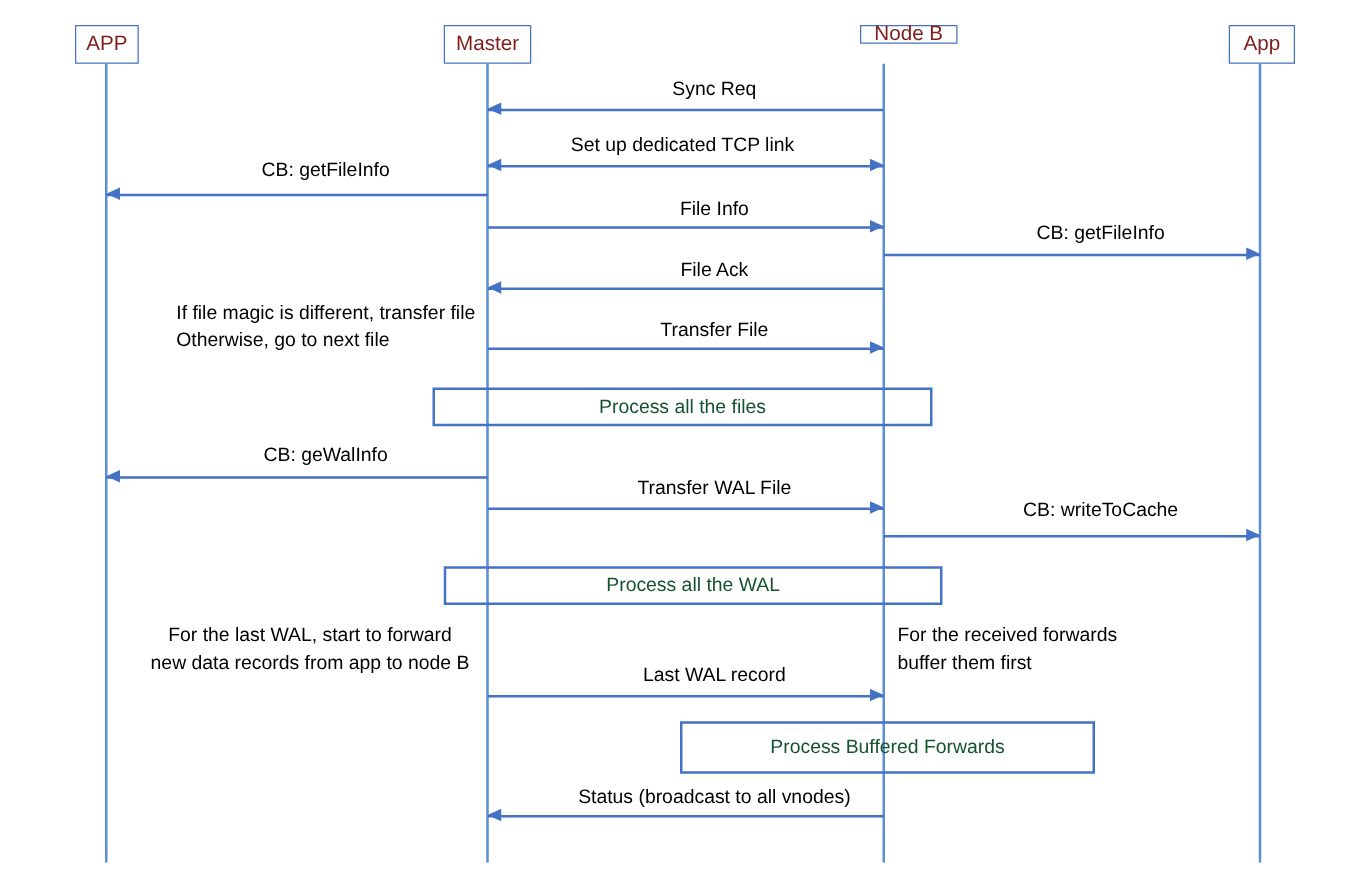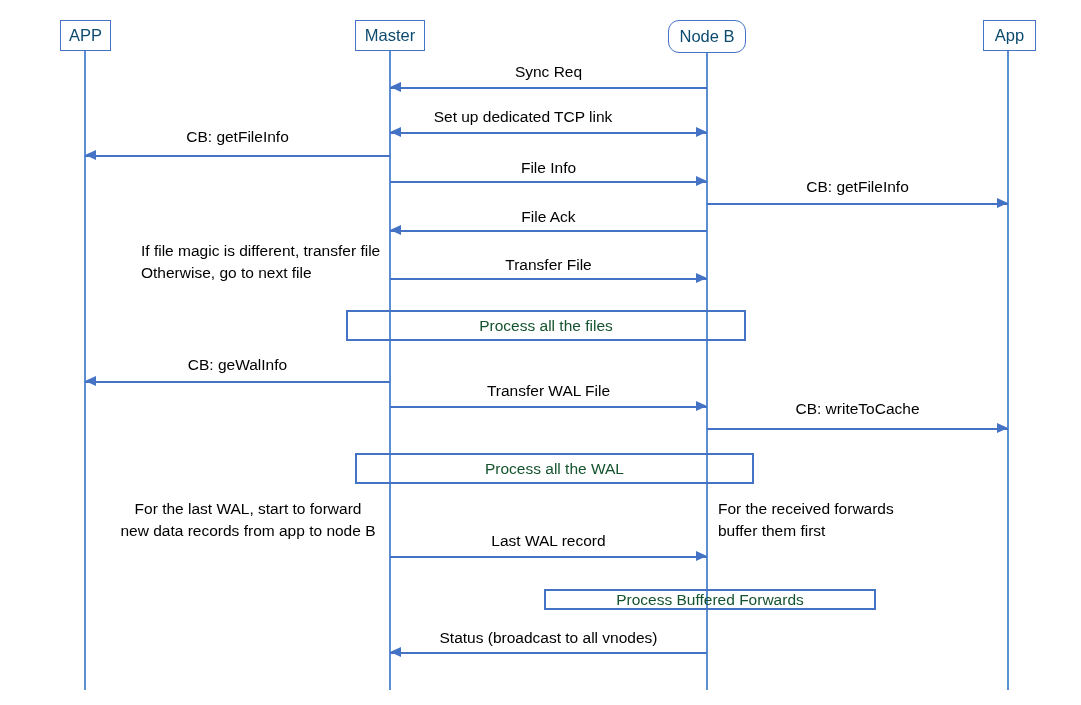--- a/index.html
+++ b/index.html
@@ -22,21 +22,21 @@
   .actor-box {
     position: absolute;
     box-sizing: border-box;
     border: 1.5px solid #4472C4;
     background: #ffffff;
     display: flex;
     align-items: center;
     justify-content: center;
     font-size: 16.5px;
     line-height: 1;
-    color: #0c4a6e;
+    color: #7f1d1d;
     white-space: nowrap;
   }
   
   .lifeline {
     position: absolute;
     width: 2px;
     background: #5B8FD4;
   }
   
   .process-box {
@@ -77,20 +77,21 @@
   }
   
   .msg-label {
     position: absolute;
     font-size: 15.5px;
     line-height: 1.35;
     color: #000;
     text-align: center;
     white-space: nowrap;
     z-index: 6;
+    padding-left: 23px;
   }
   
   .note {
     position: absolute;
     font-size: 15.5px;
     line-height: 1.45;
     color: #000;
     text-align: left;
     white-space: pre-line;
     z-index: 6;
@@ -144,31 +145,31 @@
       <div class="arrowhead right" style="left: 696px; top: 551.3px;"></div>
       <div class="msg-label" style="left: 390px; width: 317px; top: 531px;">Last WAL record</div>
       <div class="msg" style="left: 390px; top: 652px; width: 317px; background: rgb(68, 114, 196);"></div>
       <div class="arrowhead left" style="left: 390px; top: 647.3px;"></div>
       <div class="msg-label" style="left: 390px; width: 317px; top: 628px;">Status (broadcast to all vnodes)</div>
     </div>
 
   <div id="process-boxes-layer">
       <div class="process-box" style="left: 346px; top: 310px; width: 400px; height: 31px; border-color: rgb(68, 114, 196);">Process all the files</div>
       <div class="process-box" style="left: 355px; top: 453px; width: 399px; height: 31px; border-color: rgb(68, 114, 196);">Process all the WAL</div>
-      <div class="process-box" style="left: 544px; top: 577px; width: 332px; height: 21px; border-color: rgb(68, 114, 196); margin-top: 12px;">Process Buffered Forwards</div>
+      <div class="process-box" style="left: 544px; top: 577px; width: 332px; height: 42px; border-color: rgb(68, 114, 196);">Process Buffered Forwards</div>
     </div>
 
   <div id="notes-layer">
       <div class="note" style="left: 112px; top: 240px; width: 270px; text-align: left; margin-left: 29px;">If file magic is different, transfer file
 Otherwise, go to next file</div>
       <div class="note" style="left: 108px; top: 498px; width: 280px; text-align: center;">For the last WAL, start to forward
 new data records from app to node B</div>
       <div class="note" style="left: 718px; top: 498px; width: 230px; text-align: left;">For the received forwards
 buffer them first</div>
     </div>
 
   <div id="actors-layer">
       <div class="actor-box" style="left: 60px; top: 20px; width: 51px; height: 31px; border-color: rgb(68, 114, 196);">APP</div>
       <div class="actor-box" style="left: 355px; top: 20px; width: 70px; height: 31px; border-color: rgb(68, 114, 196); text-align: center;">Master</div>
-      <div class="actor-box" style="left: 668px; top: 20px; width: 78px; height: 33px; border-color: rgb(68, 114, 196); border-radius: 11px;">Node B</div>
+      <div class="actor-box" style="left: 688px; top: 20px; width: 78px; height: 15px; border-color: rgb(68, 114, 196);">Node B</div>
       <div class="actor-box" style="left: 983px; top: 20px; width: 53px; height: 31px; border-color: rgb(68, 114, 196);">App</div>
     </div>
 </div>
 
 </body></html>

